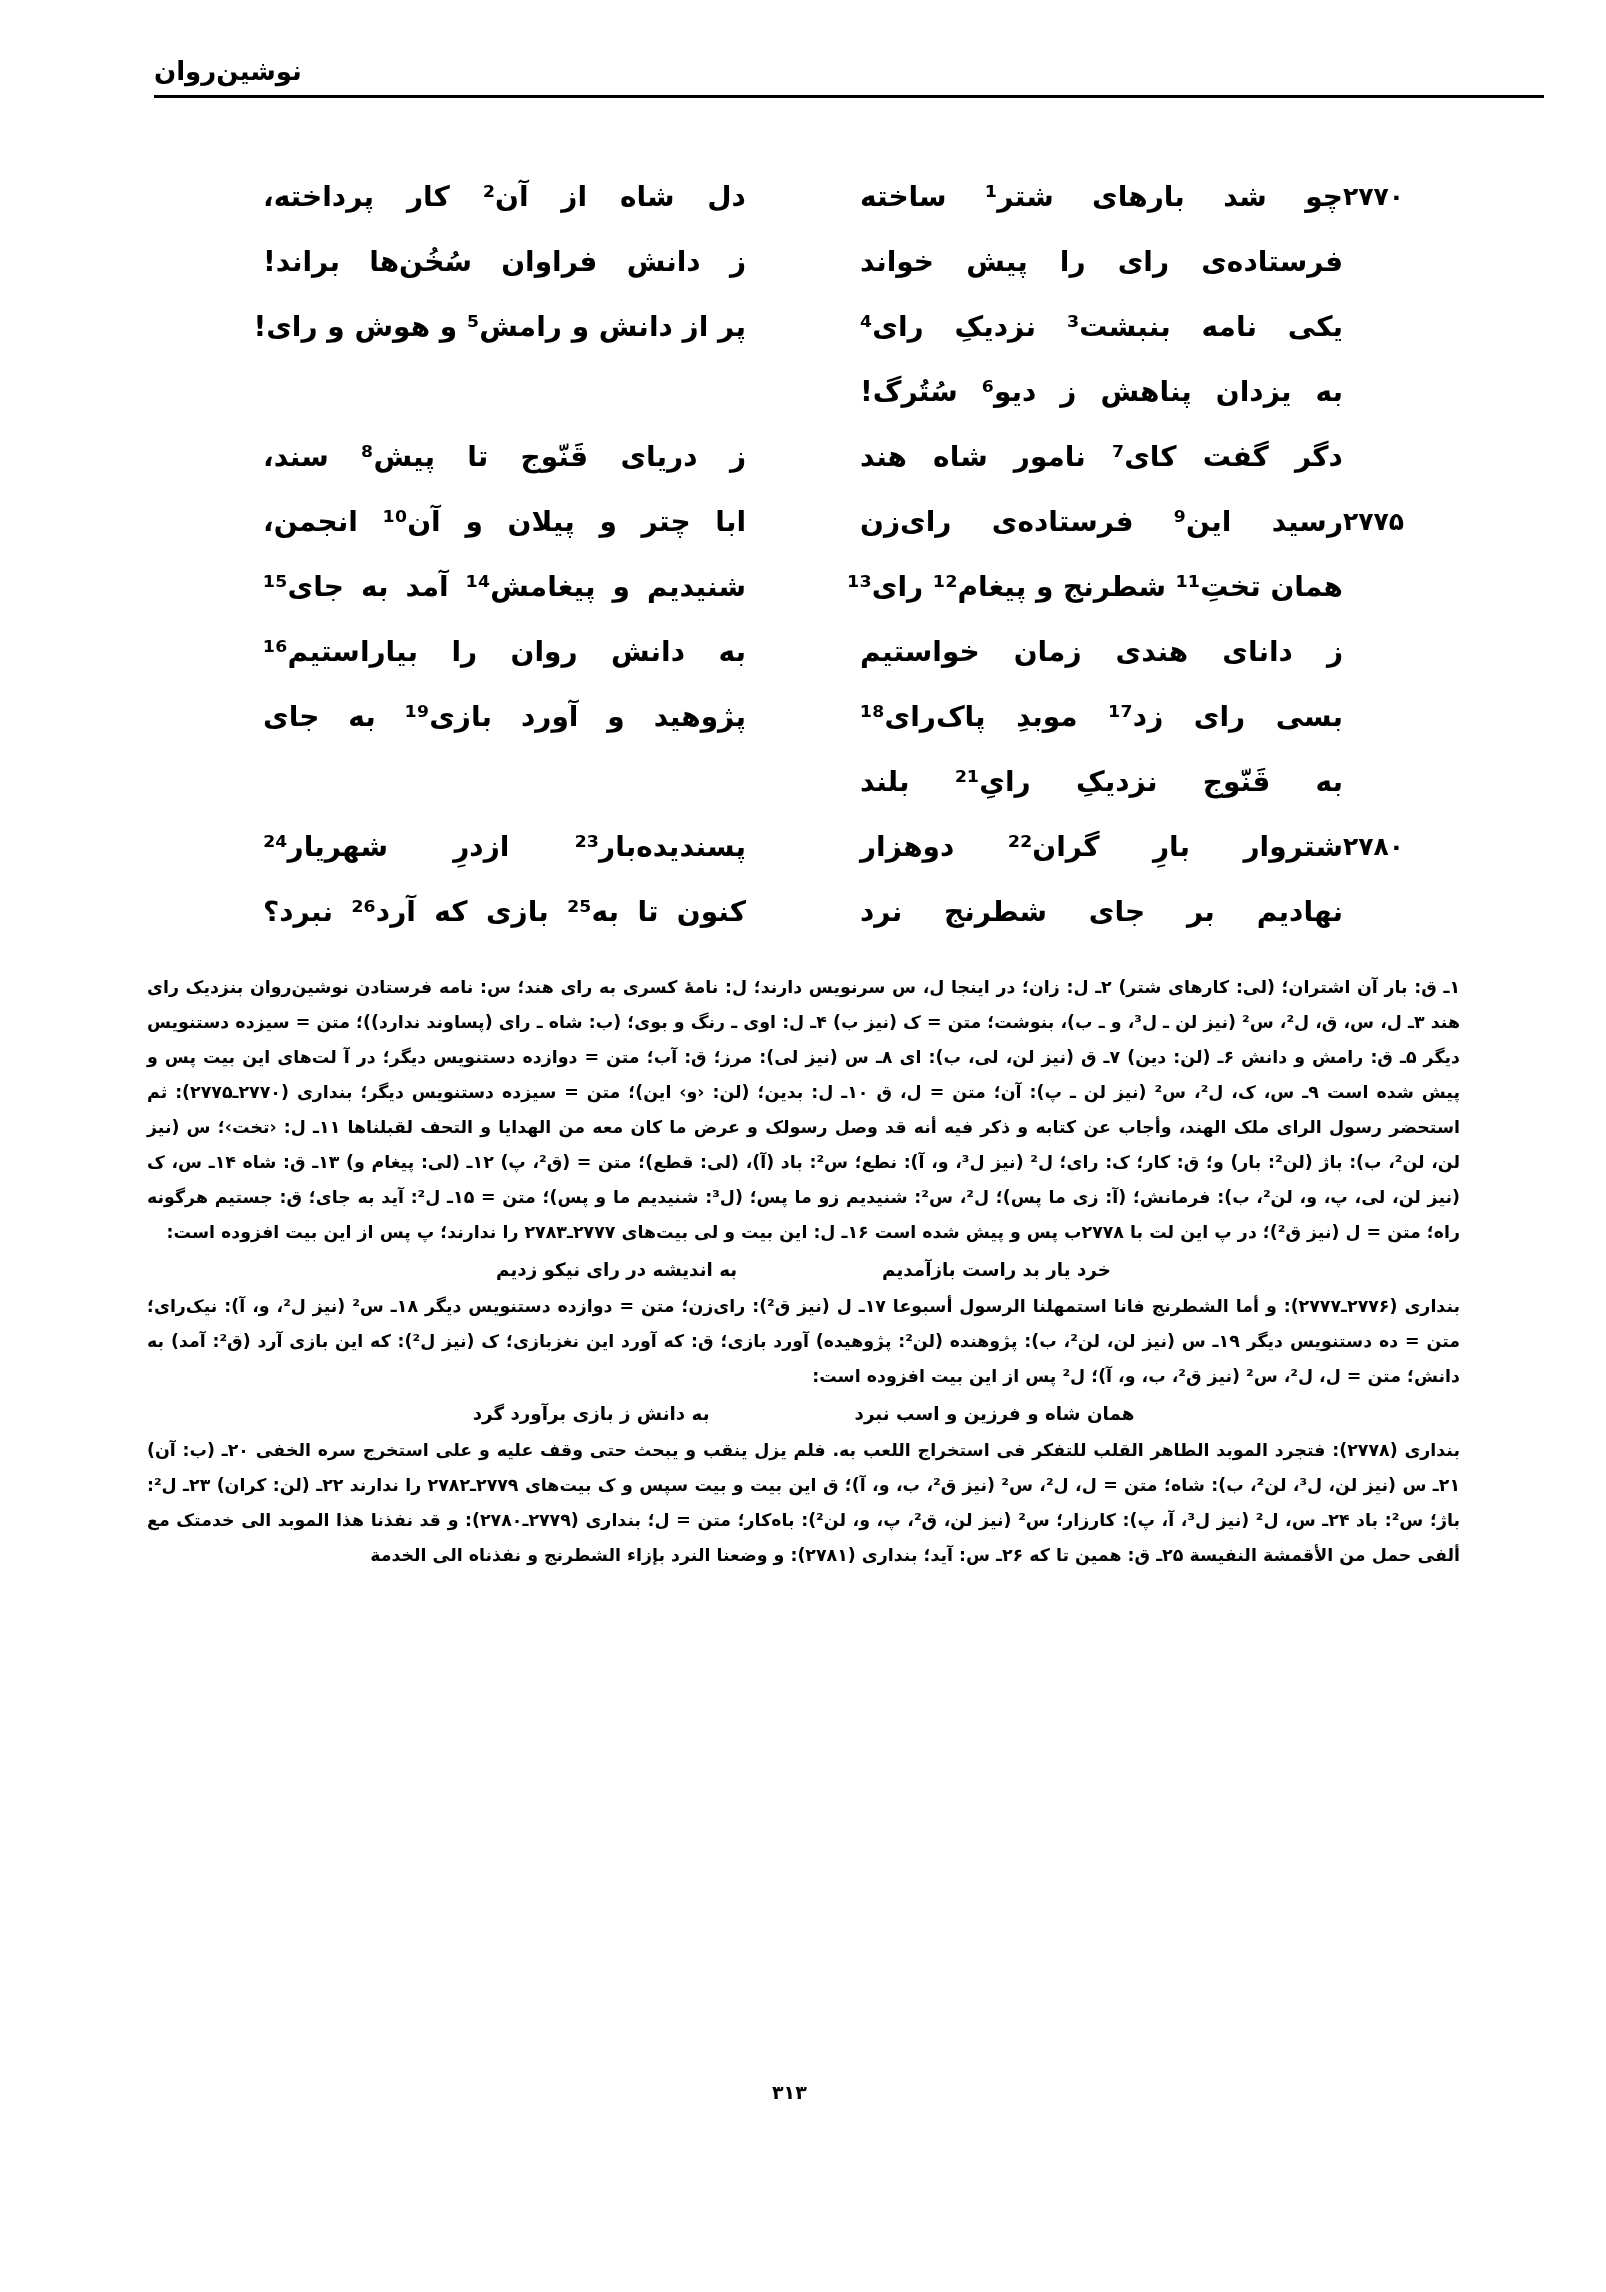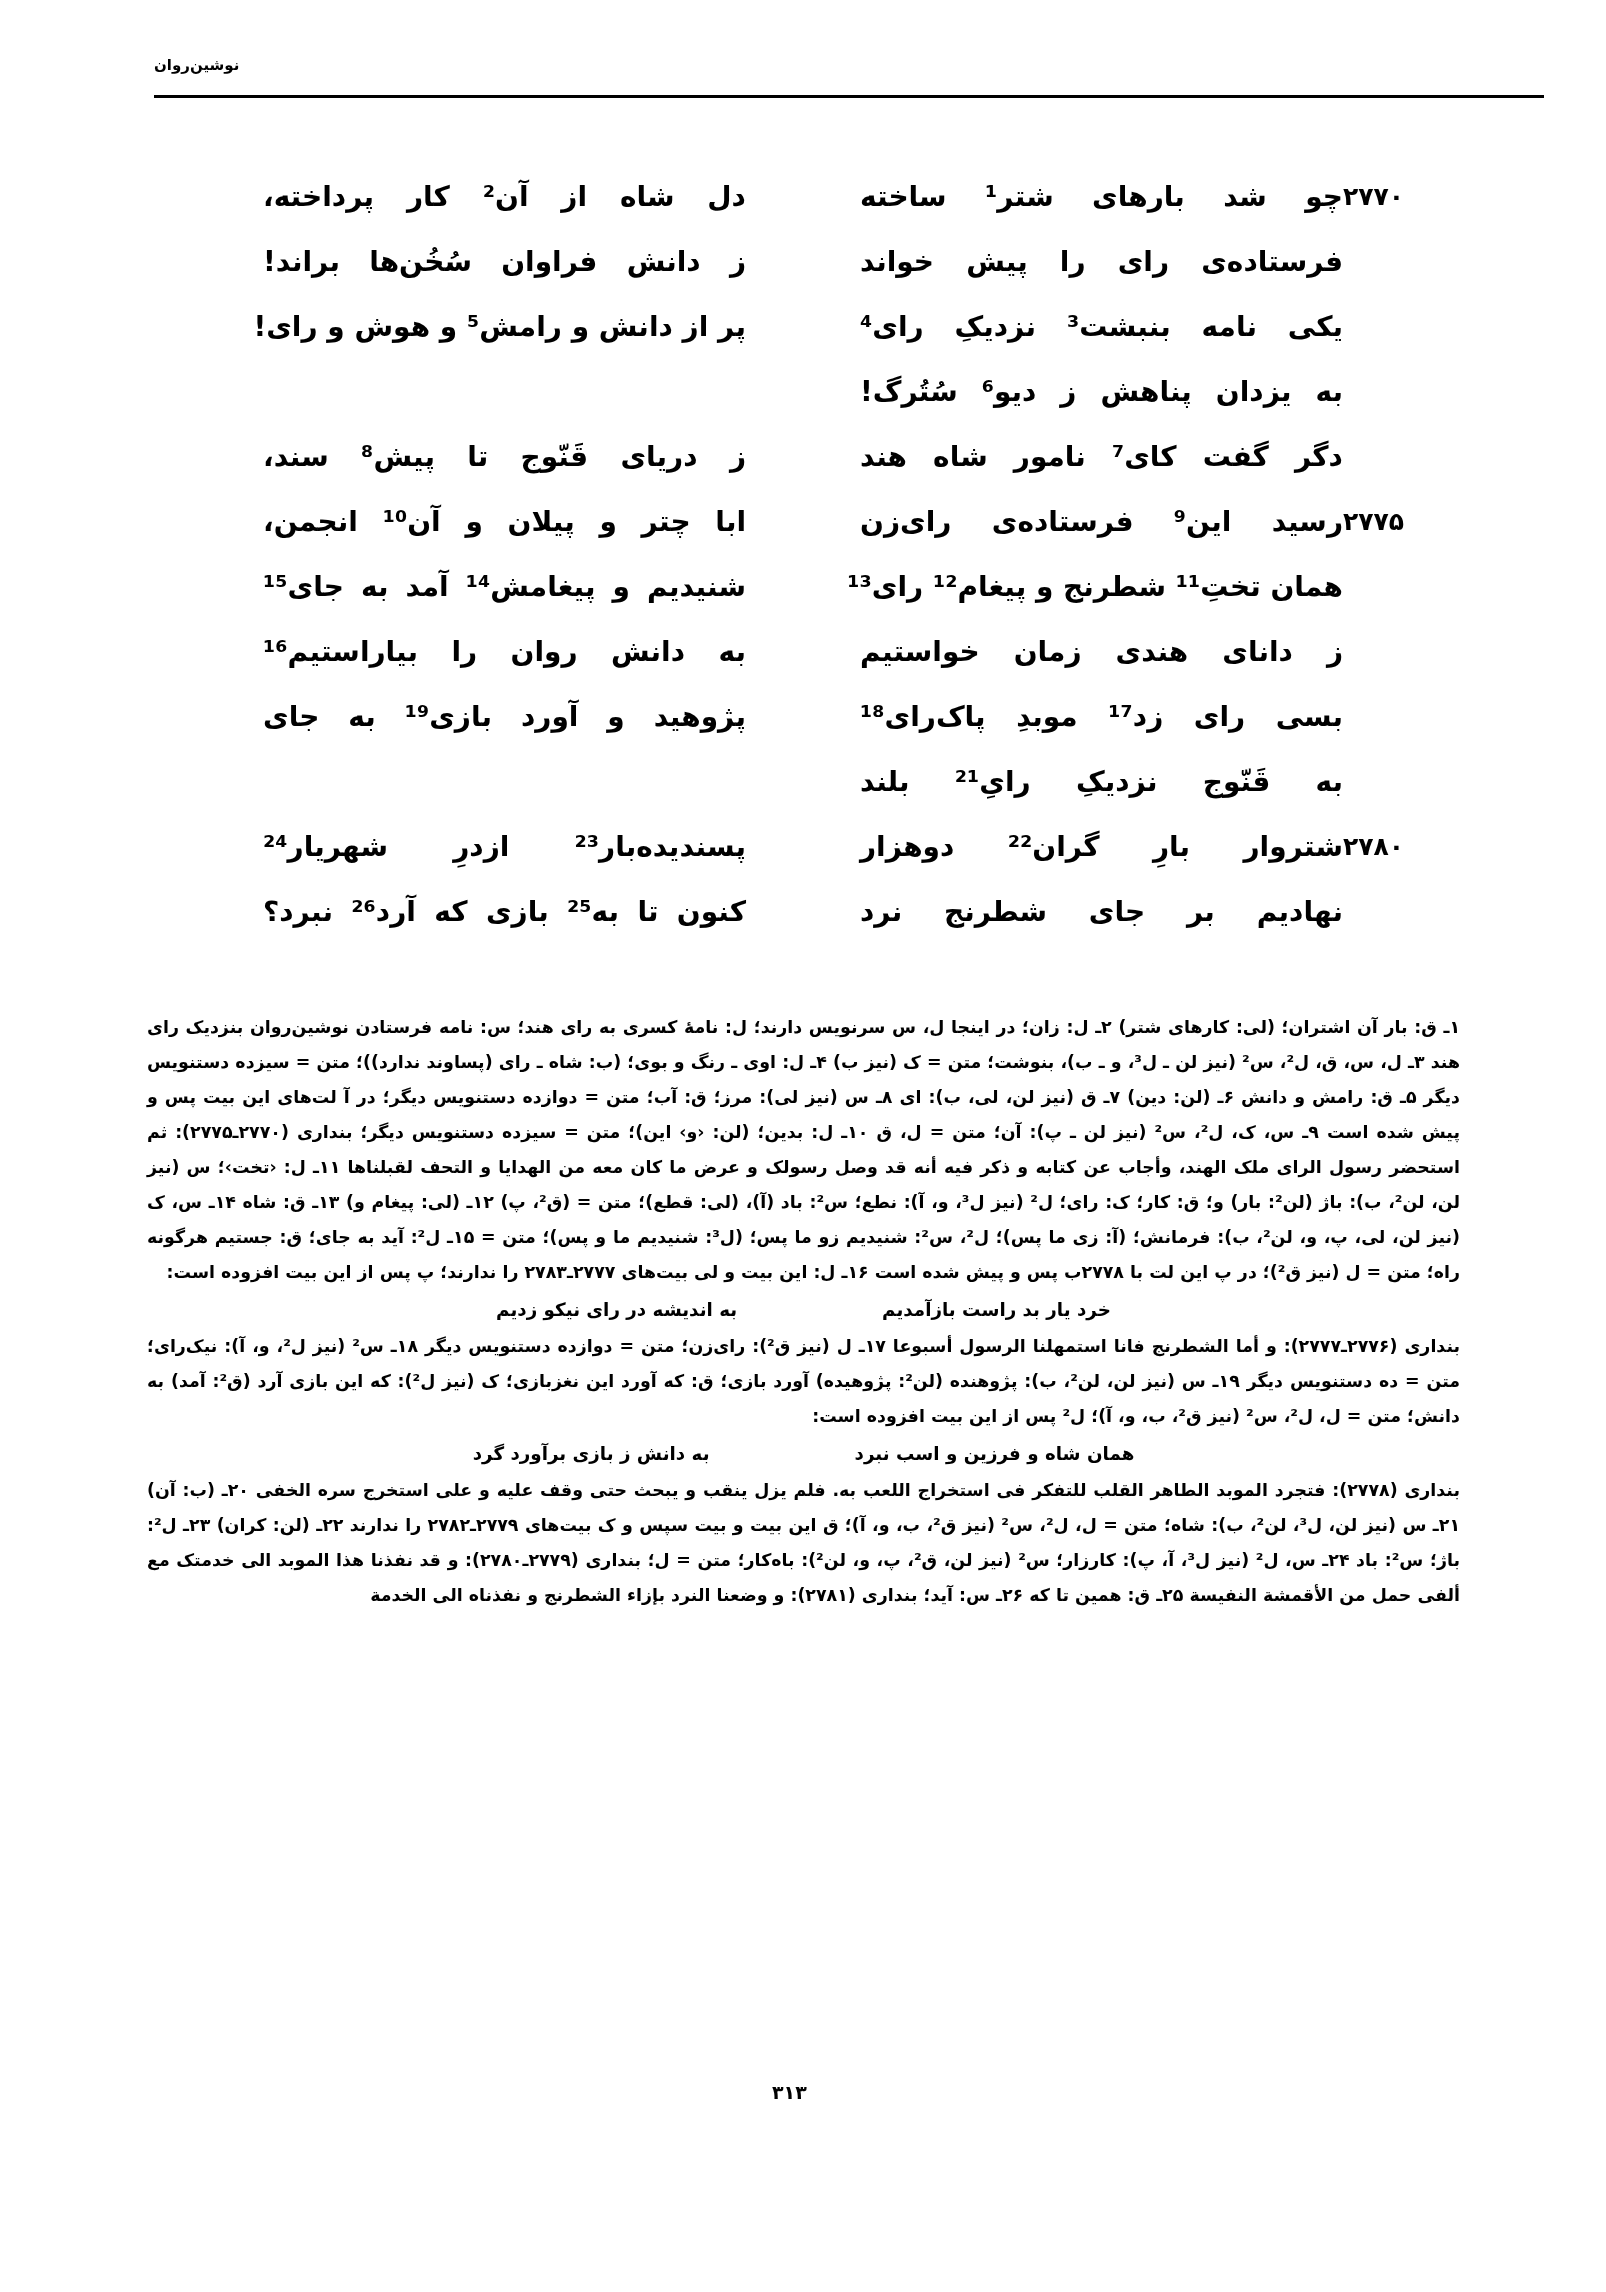--- a/index.html
+++ b/index.html
@@ -19,21 +19,21 @@
       position: absolute;
       left: 154px;
       top: 56px;
       width: 1390px;
       height: 42px;
     }
     .running-head-title {
       position: absolute;
       left: 0;
       top: 0;
-      font-size: 15px;
+      font-size: 26px;
       font-weight: bold;
       direction: rtl;
       letter-spacing: -1px;
     }
     .running-head-rule {
       position: absolute;
       left: 0;
       top: 39px;
       width: 1390px;
       height: 2.9px;
@@ -71,21 +71,21 @@
       flex: 0 0 483px;
       margin-left: 114px;
     }
     .hemistich-left {
       width: 483px;
       flex: 0 0 483px;
     }
     .footnotes {
       position: absolute;
       left: 147px;
-      top: 1010px;
+      top: 970px;
       width: 1313px;
       direction: rtl;
       font-size: 17.4px;
       font-weight: bold;
       line-height: 35px;
       text-align: justify;
     }
     .fn-para {
       margin: 0;
       text-align: justify;

